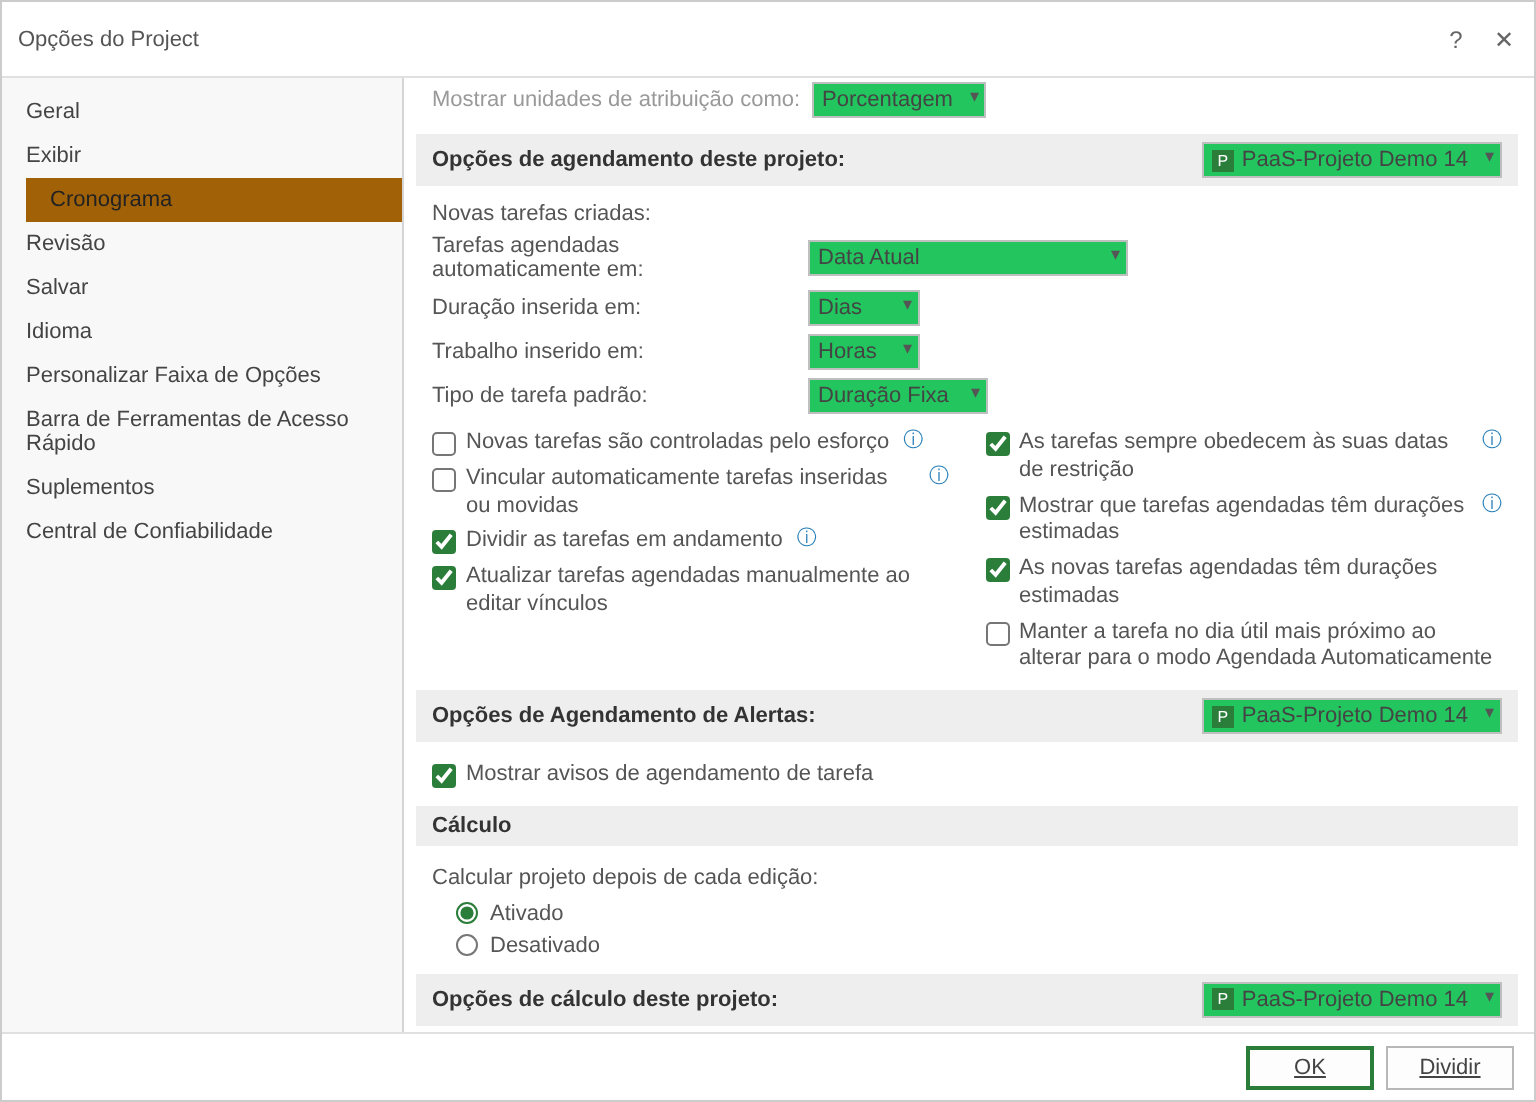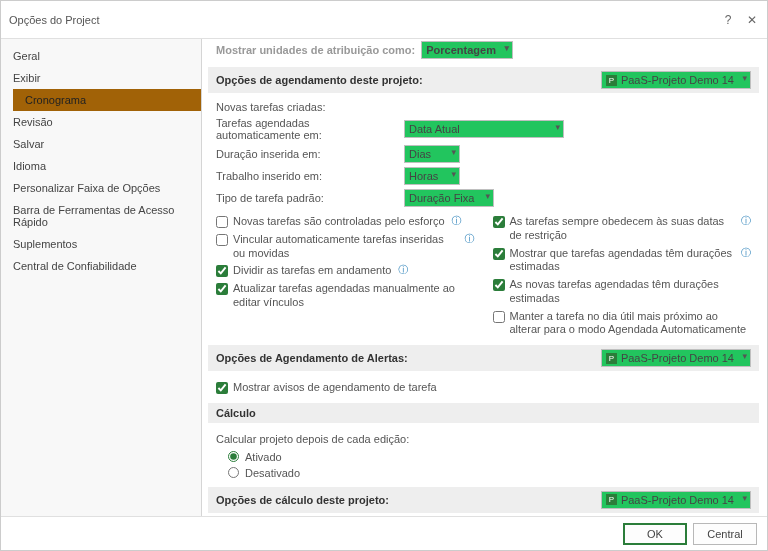--- a/index.html
+++ b/index.html
@@ -57,21 +57,20 @@
     overflow-y: scroll;
     overflow-x: scroll;
     padding: 0 6px 2px 4px;
   }
   .partial-row {
     display: flex;
     align-items: center;
     gap: 6px;
     padding: 2px 10px 4px 10px;
     color: #999;
-    font-weight: bold;
   }
   .partial-row .lbl { font-size: 11px; }
   .section-header {
     background: #eeeeee;
     padding: 4px 8px;
     font-size: 11px;
     font-weight: bold;
     color: #333;
     margin: 4px 2px 6px 2px;
     display: flex;
@@ -169,20 +168,21 @@
   }
   .btn {
     min-width: 64px;
     height: 22px;
     border: 1px solid #b8b8b8;
     background: #fdfdfd;
     font-size: 11px;
     color: #444;
     cursor: pointer;
     padding: 0 12px;
+    text-decoration: underline;
   }
   .btn.primary { border: 1px solid #2b7d3a; box-shadow: inset 0 0 0 1px #2b7d3a; }
   ::-webkit-scrollbar { width: 14px; height: 14px; }
   ::-webkit-scrollbar-track { background: #f0f0f0; }
   ::-webkit-scrollbar-thumb { background: #c8c8c8; border: 1px solid #ddd; }
   ::-webkit-scrollbar-button { background: #e8e8e8; height: 14px; width: 14px; border: 1px solid #ddd;}
 </style>
 </head>
 <body>
 
@@ -334,14 +334,14 @@
           <span>PaaS-Projeto Demo 14</span>
         </span>
       </div>
 
     </div>
   </div>
 </div>
 
 <div class="footer">
   <button class="btn primary">OK</button>
-  <button class="btn">Central</button>
+  <button class="btn">Dividir</button>
 </div>
 
 </body></html>

